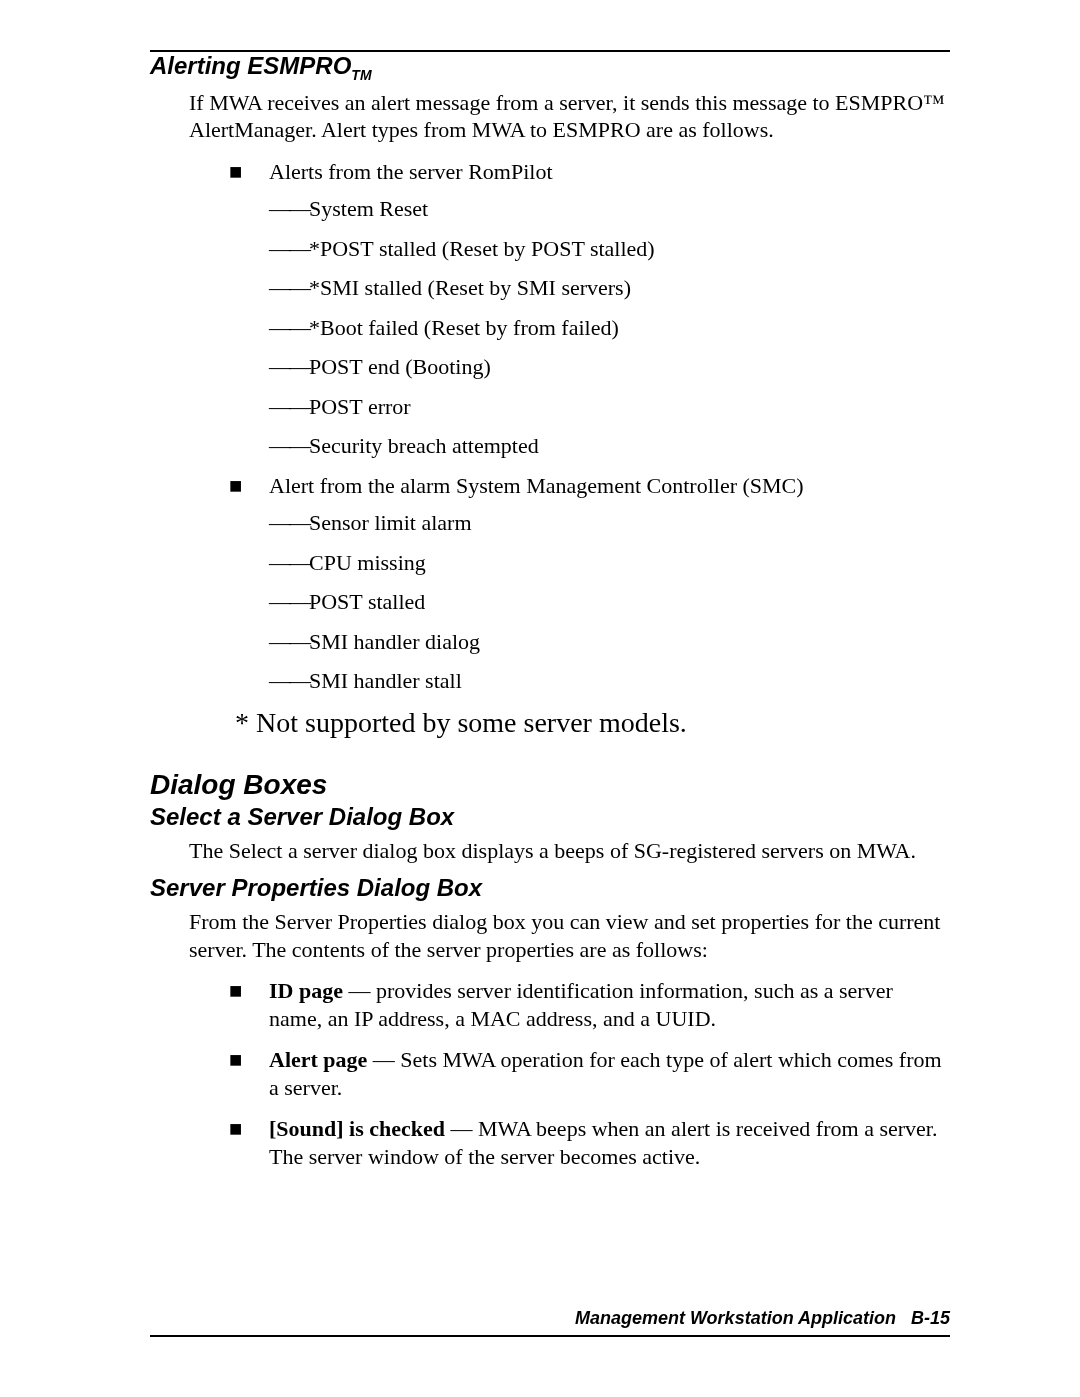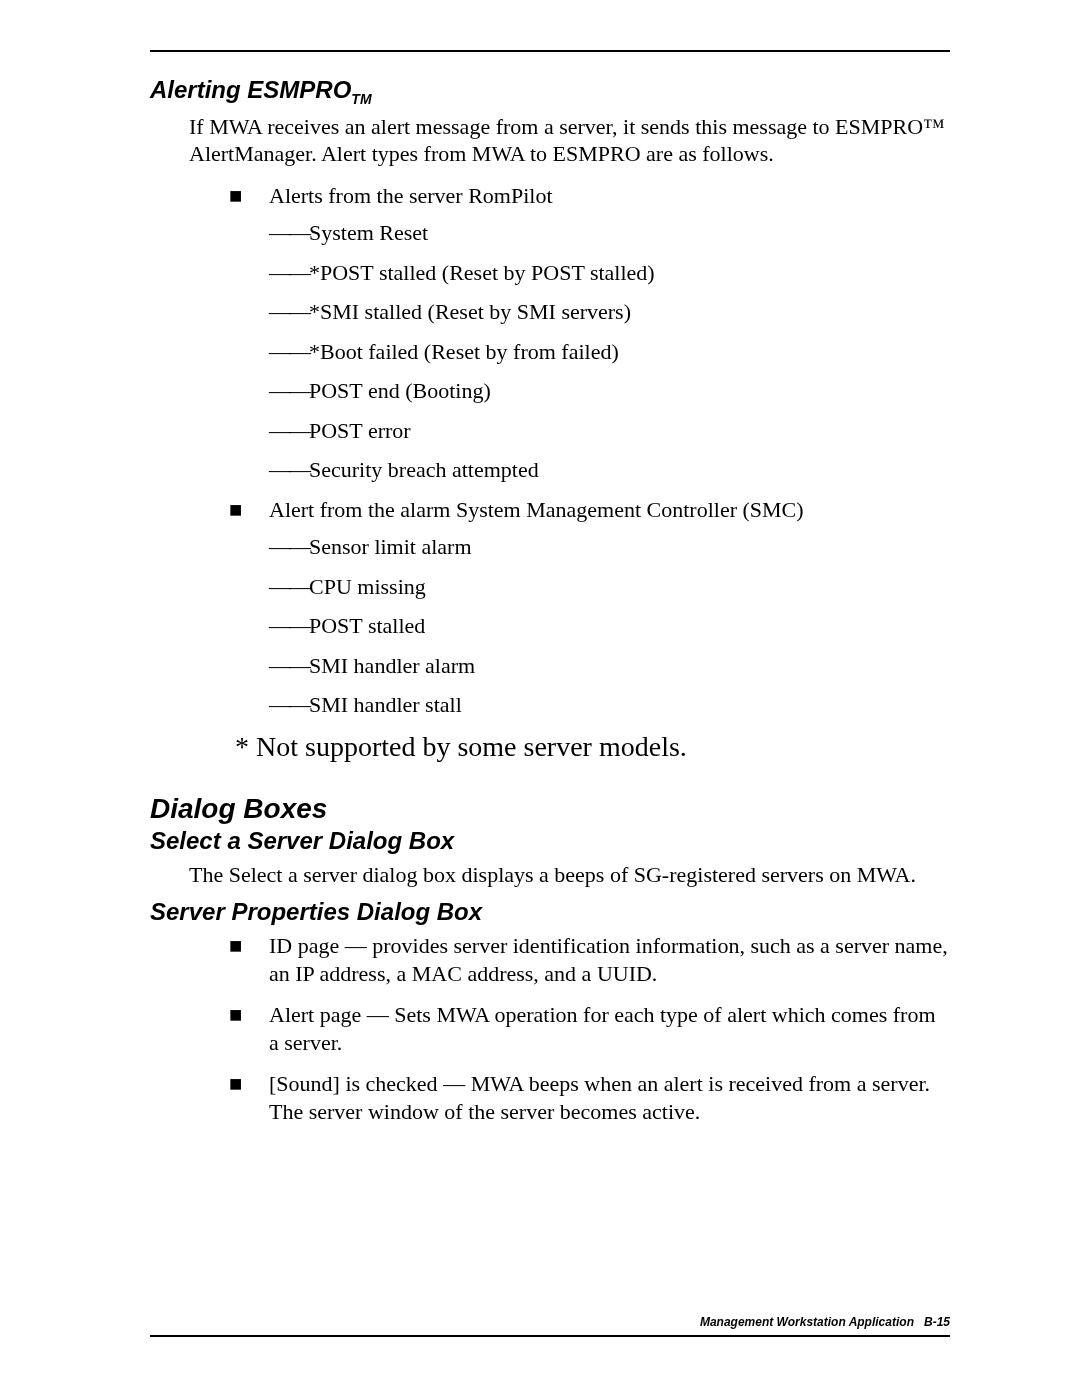--- a/index.html
+++ b/index.html
@@ -17,21 +17,20 @@
   .page {
     position: absolute;
     left: 150px;
     right: 130px;
     top: 50px;
     bottom: 60px;
     border-top: 2px solid #000;
     border-bottom: 2px solid #000;
   }
   .content {
-    padding-top: 24px;
   }
   .h3 {
     font-family: Arial, Helvetica, sans-serif;
     font-weight: bold;
     font-style: italic;
     font-size: 24px;
     margin: 0 0 6px 0;
   }
   .h3 .tm {
     font-size: 14px;
@@ -80,30 +79,30 @@
     display: flex;
     margin: 0 0 14px 40px;
     font-size: 22px;
     line-height: 1.25;
   }
   .prop-bullet .bsym {
     width: 40px;
     flex: 0 0 40px;
   }
   .prop-bullet .txt b {
-    font-weight: normal;
+    font-weight: bold;
   }
   .footer {
     position: absolute;
     bottom: 6px;
     right: 0;
     font-family: Arial, Helvetica, sans-serif;
     font-weight: bold;
     font-style: italic;
-    font-size: 12px;
+    font-size: 18px;
   }
 </style>
 </head>
 <body>
 
 <div class="page">
   <div class="content">
 
     <div class="h3">
       <span>Alerting ESMPRO</span><span class="tm">TM</span>
@@ -156,39 +155,40 @@
       <div class="sub-item">
           <span class="dash">——</span>
           <span>CPU missing</span>
         </div>
       <div class="sub-item">
           <span class="dash">——</span>
           <span>POST stalled</span>
         </div>
       <div class="sub-item">
           <span class="dash">——</span>
-          <span>SMI handler alarm</span>
+          <span>SMI handler dialog</span>
         </div>
       <div class="sub-item">
           <span class="dash">——</span>
           <span>SMI handler stall</span>
         </div>
     </div>
 
     <p class="footnote">* Not supported by some server models.</p>
 
     <div class="h2">Dialog Boxes</div>
 
     <div class="h3">Select a Server Dialog Box</div>
     <div class="body-indent">
       <p class="intro" style="margin-bottom:10px">The Select a server dialog box displays a beeps of SG-registered servers on MWA.</p>
     </div>
 
     <div class="h3">Server Properties Dialog Box</div>
     <div class="body-indent">
+      <p class="intro">From the Server Properties dialog box you can view and set properties for the current server. The contents of the server properties are as follows:</p>
 
       <div class="prop-bullet">
         <span class="bsym">■</span>
         <span class="txt"><b>ID page</b><span> — provides server identification information, such as a server name, an IP address, a MAC address, and a UUID.</span></span>
       </div>
       <div class="prop-bullet">
         <span class="bsym">■</span>
         <span class="txt"><b>Alert page</b><span> — Sets MWA operation for each type of alert which comes from a server.</span></span>
       </div>
       <div class="prop-bullet">

